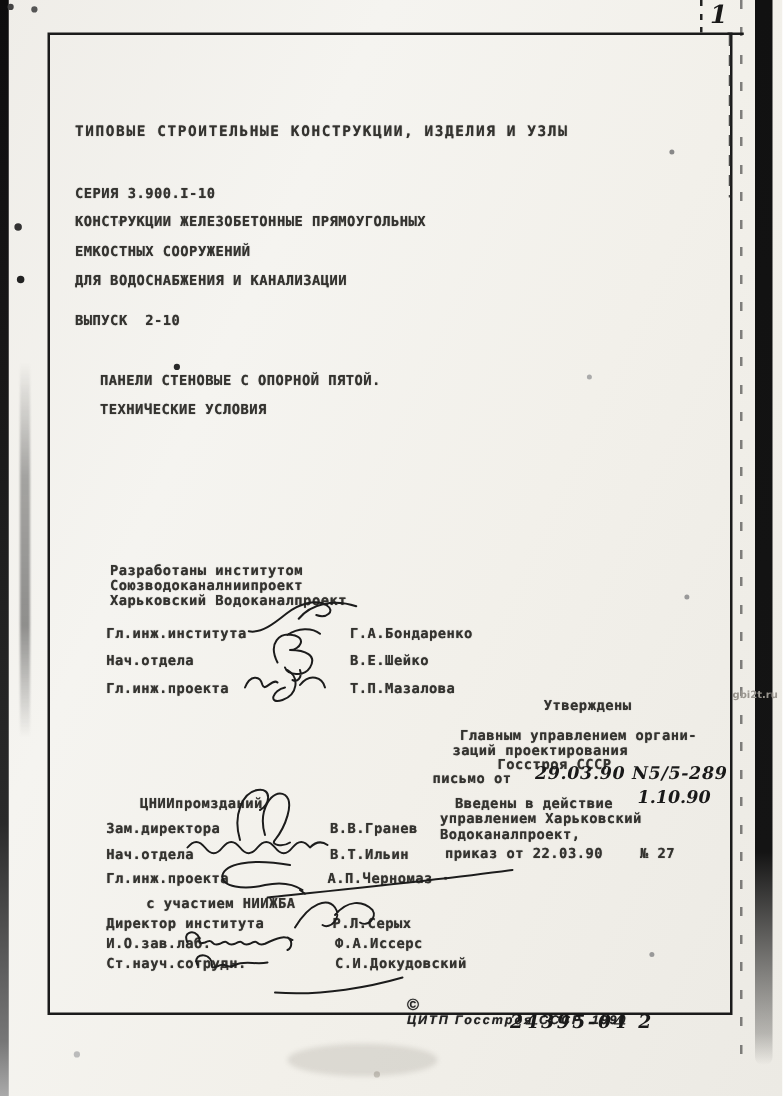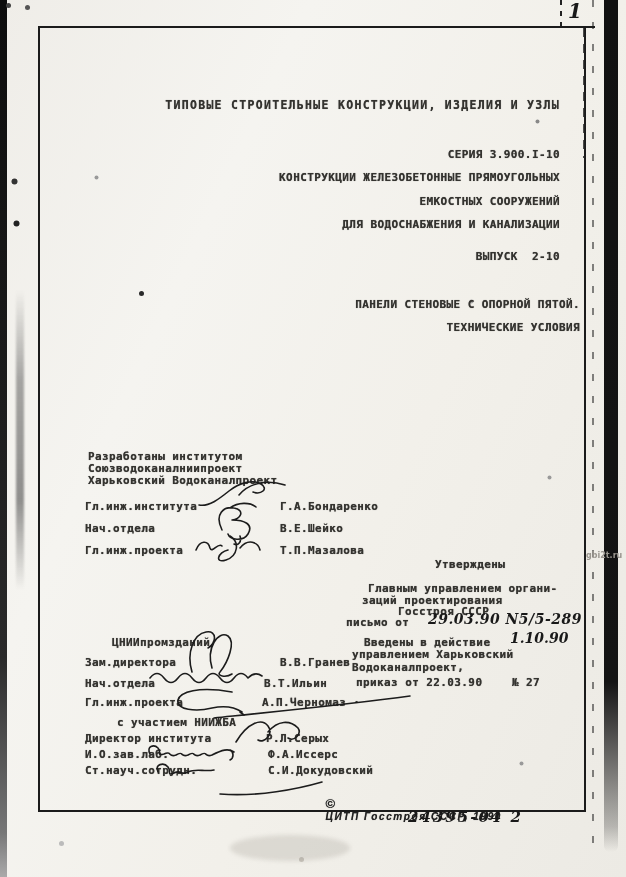--- a/index.html
+++ b/index.html
@@ -26,21 +26,21 @@
   .frame{position:absolute;left:38px;top:26px;width:544px;height:782px;
     border:2px solid #1b1b1b;}
   .topline-ext{position:absolute;left:582px;top:26px;width:13px;height:2px;background:#1b1b1b;}
   .tick-a{position:absolute;left:560px;top:0;width:2px;height:26px;
     background:repeating-linear-gradient(180deg,#222 0 5px,transparent 5px 11px);}
   .tick-b{position:absolute;left:583px;top:28px;width:2px;height:130px;
     background:repeating-linear-gradient(180deg,#222 0 9px,transparent 9px 16px);opacity:.8;}
   
   .t{position:absolute;color:#34332f;font-weight:700;white-space:pre;
      font-size:11px;letter-spacing:.4px;text-shadow:0 0 .7px rgba(40,40,40,.8);}
-  .ctr{left:60px;width:500px;text-align:right;}
+  .ctr{left:60px;width:500px;text-align:left;}
   .hdr{font-size:11.5px;letter-spacing:1.3px;}
   .hand{position:absolute;color:#191919;font-family:"DejaVu Serif","Liberation Serif",serif;
      font-style:italic;font-weight:700;white-space:pre;}
   .sig{position:absolute;}
   .sig path{fill:none;stroke:#1c1c1c;stroke-width:1.6;stroke-linecap:round;stroke-linejoin:round;}
   .copyright{font-family:Liberation Sans, sans-serif;font-size:10px;
      letter-spacing:1.6px;font-weight:700;color:#222;font-style:italic;}
   .copyright .c-sym{font-size:13px;letter-spacing:2px;font-style:normal;}
   .watermark{position:absolute;left:586px;top:551px;font-family:"DejaVu Sans",sans-serif;
      font-size:8px;color:#9a968f;letter-spacing:0;font-weight:700;}
@@ -111,21 +111,21 @@
 
   <div class="t" style="left:364px;top:636px">Введены в действие</div>
   <div class="hand" style="left:510px;top:630px;font-size:14px">1.10.90</div>
   <div class="t" style="left:352px;top:648px">управлением Харьковский</div>
   <div class="t" style="left:352px;top:661px">Водоканалпроект,</div>
   <div class="t" style="left:356px;top:676px">приказ от 22.03.90</div>
   <div class="t" style="left:512px;top:676px">№ 27</div>
 
   <div class="t" style="left:112px;top:636px">ЦНИИпромзданий</div>
   <div class="t" style="left:85px;top:656px">Зам.директора</div>
-  <div class="t" style="left:280px;top:656px">В.В.Гранев</div>
+  <div class="t" style="left:264px;top:656px">В.В.Гранев</div>
   <div class="t" style="left:85px;top:677px">Нач.отдела</div>
   <div class="t" style="left:264px;top:677px">В.Т.Ильин</div>
   <div class="t" style="left:85px;top:696px">Гл.инж.проекта</div>
   <div class="t" style="left:262px;top:696px">А.П.Черномаз ·</div>
 
   <svg class="sig" style="left:178px;top:626px" width="64" height="54" viewBox="0 0 64 54">
     <path d="M14 46 C8 26 16 8 28 6 C40 4 38 18 30 22 M34 42 C28 22 40 4 50 10 C58 16 50 36 42 46 C38 50 48 52 54 48"></path>
   </svg>
   <svg class="sig" style="left:148px;top:668px" width="118" height="16" viewBox="0 0 118 16">
     <path d="M2 10 q7 -9 14 0 t14 0 t14 0 t14 0 t14 0 t14 0 t14 0 q7 -7 14 -2"></path>

